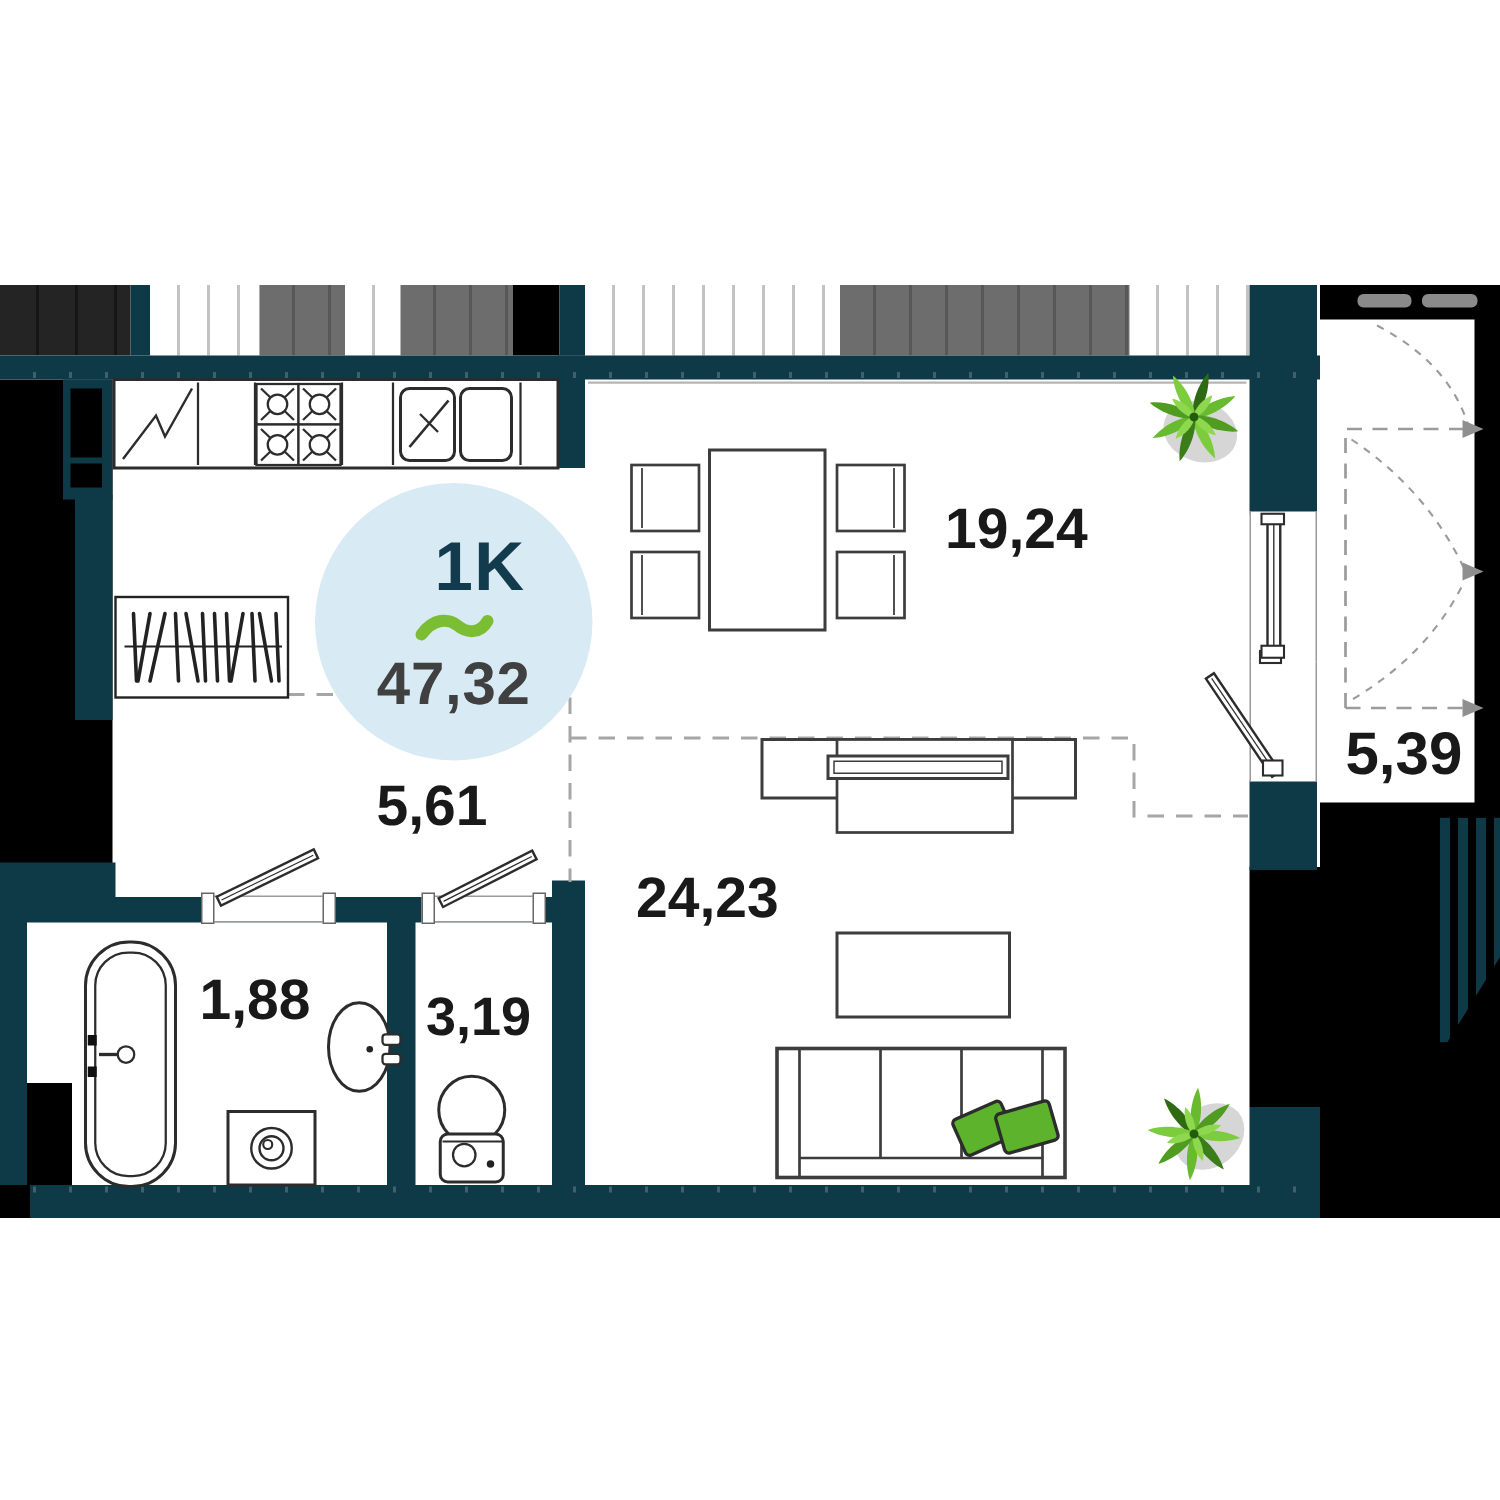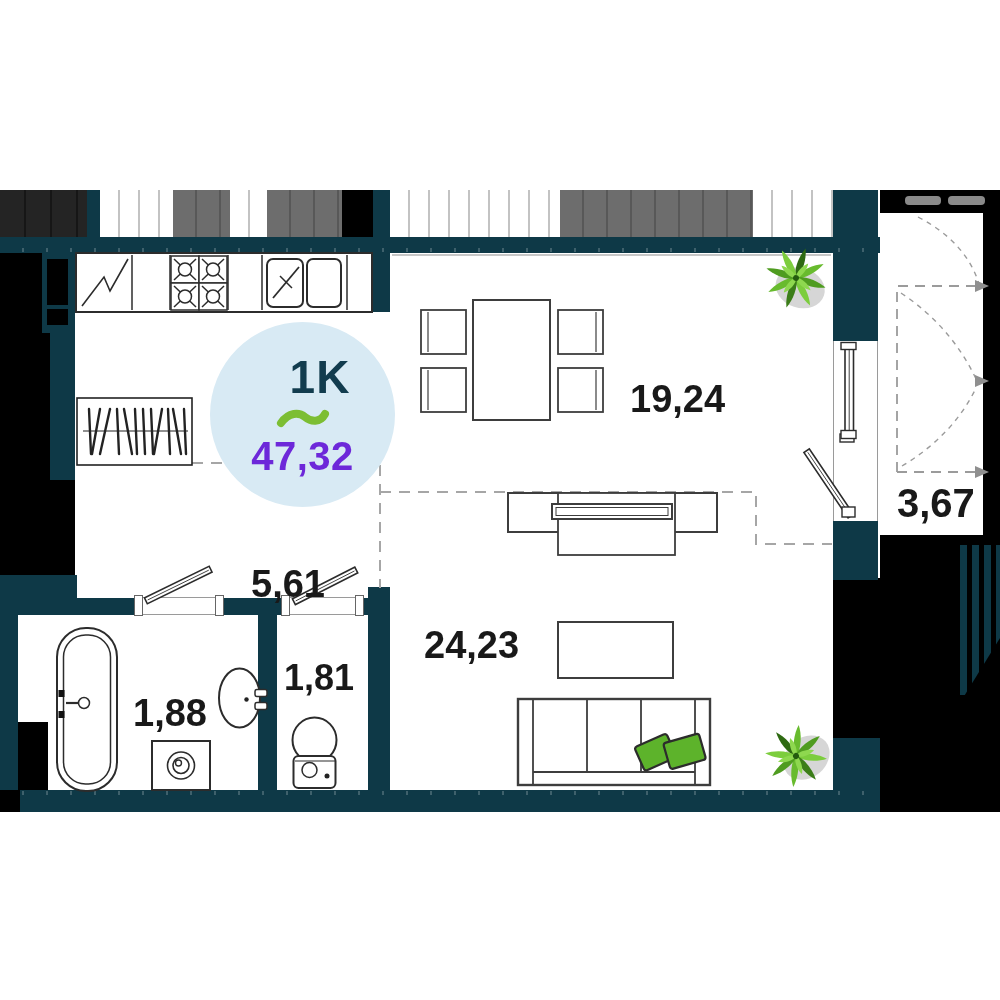--- a/index.html
+++ b/index.html
@@ -18,24 +18,24 @@
   .jamb{position:absolute;background:#fff;border:1.2px solid #666;box-sizing:border-box;}
   .ticks{position:absolute;height:4px;background:repeating-linear-gradient(90deg,transparent 0 22px,rgba(255,255,255,.20) 22px 24px);}
   .stripes-deco{position:absolute;left:960px;top:545px;width:40px;height:150px;
       background:repeating-linear-gradient(90deg,#0e3947 0 7px,#000 7px 12px);
       clip-path:polygon(0 0,100% 0,100% 62%,12% 100%,0 100%);}
   .grille{position:absolute;top:196px;height:9px;background:#8a8a8a;border-radius:4px;}
   svg.overlay{position:absolute;left:0;top:0;width:1000px;height:1000px;pointer-events:none;}
   .badge{position:absolute;left:210px;top:322px;width:185px;height:185px;border-radius:50%;
          background:#d8eaf4;display:flex;flex-direction:column;align-items:center;justify-content:center;}
   .badge .t1{font-size:46px;font-weight:700;color:#123c4e;line-height:1;letter-spacing:1px;margin-left:35px;}
-  .badge .t2{font-size:40px;font-weight:800;color:#6d28d9;line-height:1;margin-top:6px;letter-spacing:.5px;}
+  .badge .t2{font-size:40px;font-weight:800;color:#404040;line-height:1;margin-top:6px;letter-spacing:.5px;}
   .badge svg{margin-top:8px;}
   .arealabel{position:absolute;color:#191919;font-weight:700;line-height:1;white-space:nowrap;}
-  .fs38{font-size:38px;margin-top:46px;} .fs36{font-size:36px;} .fs40{font-size:40px;}
+  .fs38{font-size:38px;} .fs36{font-size:36px;} .fs40{font-size:40px;}
 </style>
 </head>
 <body>
 
 <div id="stage">
 
   <div>
     <div class="seg dark" style="left:0;width:87px"></div>
     <div class="seg teal" style="left:87px;width:13px"></div>
     <div class="seg wlines" style="left:100px;width:73px"></div>
@@ -294,16 +294,16 @@
     <svg width="56" height="22" viewBox="0 0 56 22">
       <path d="M6,15 C14,4 24,4 30,9 C36,14 45,15 50,6" fill="none" stroke="#7cbe33" stroke-width="8" stroke-linecap="round"></path>
     </svg>
     <div class="t2">47,32</div>
   </div>
 
   <div class="arealabel fs38" style="left:630px;top:334px">19,24</div>
   <div class="arealabel fs38" style="left:424px;top:580px">24,23</div>
   <div class="arealabel fs38" style="left:251px;top:519px">5,61</div>
   <div class="arealabel fs38" style="left:133px;top:648px">1,88</div>
-  <div class="arealabel fs36" style="left:284px;top:660px">1,81</div>
-  <div class="arealabel fs40" style="left:897px;top:483px">3,67</div>
+  <div class="arealabel fs36" style="left:284px;top:660px">3,19</div>
+  <div class="arealabel fs40" style="left:897px;top:483px">5,39</div>
 
 </div>
 
 </body></html>

